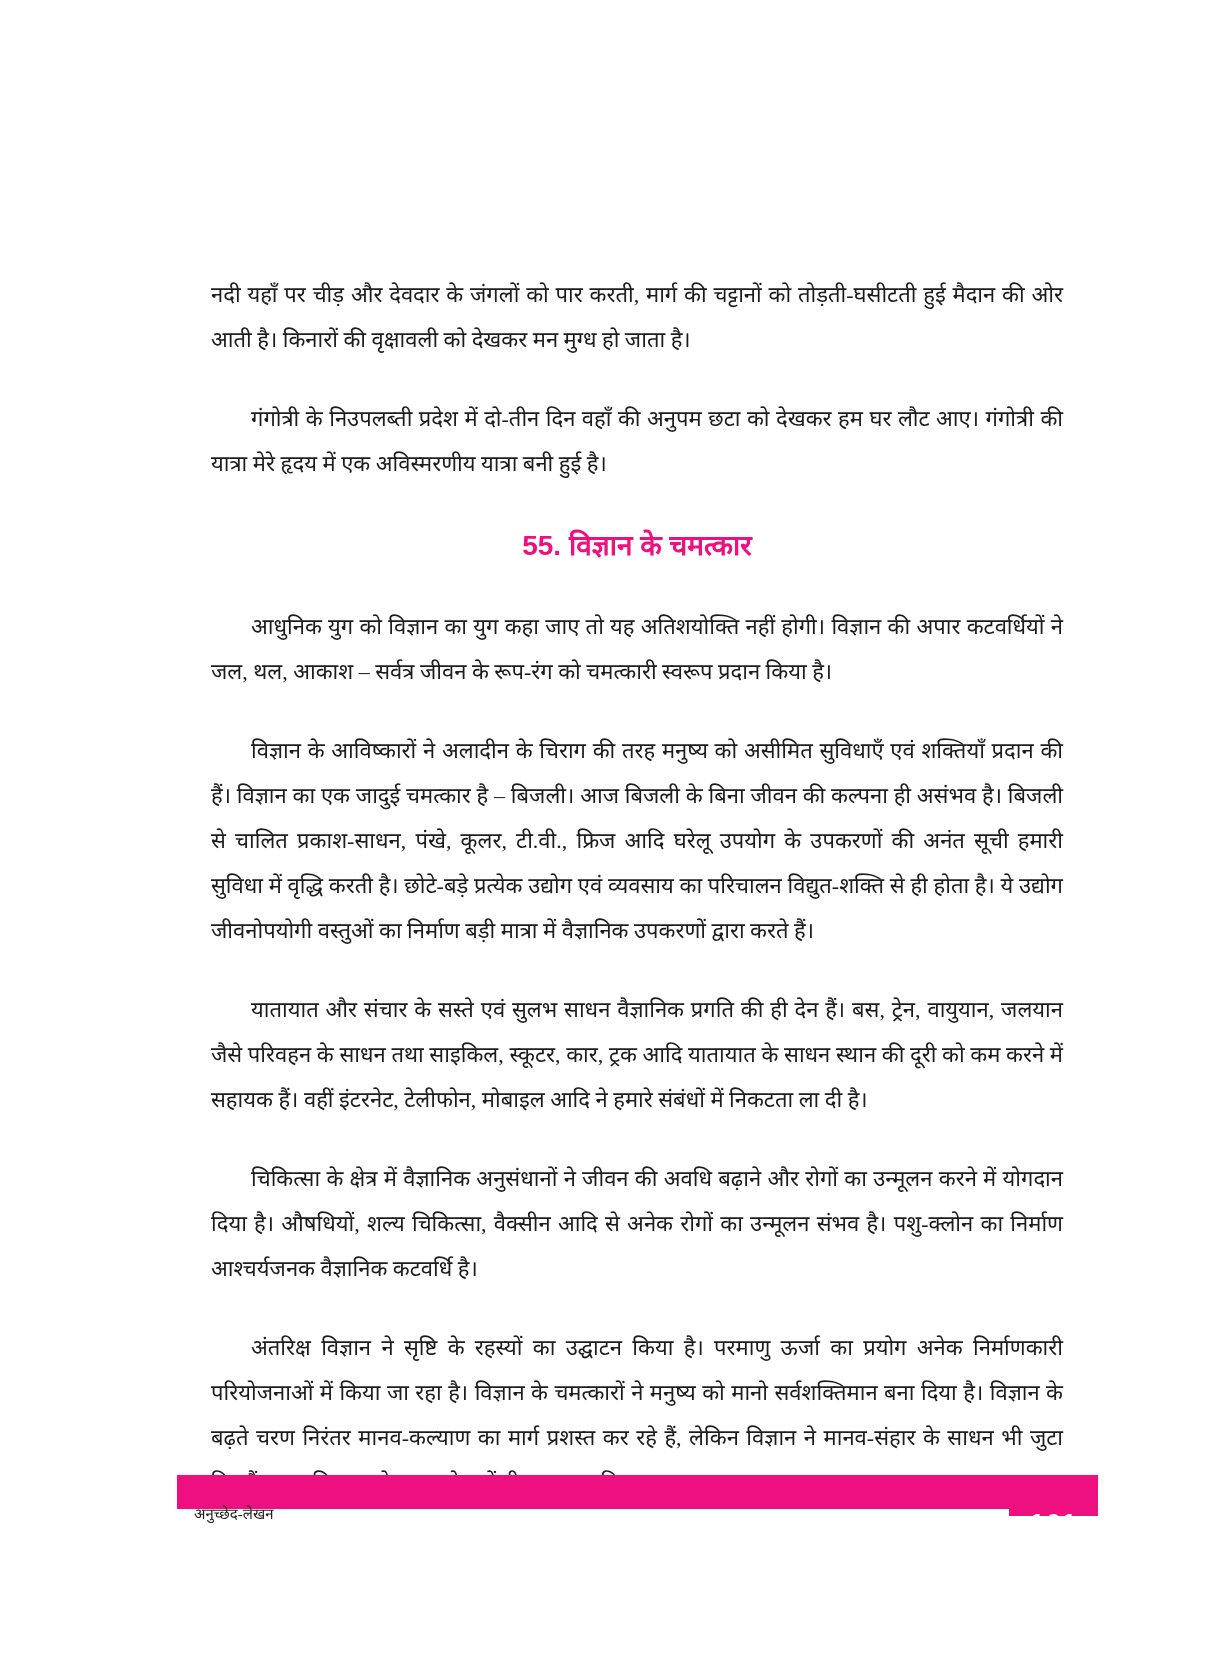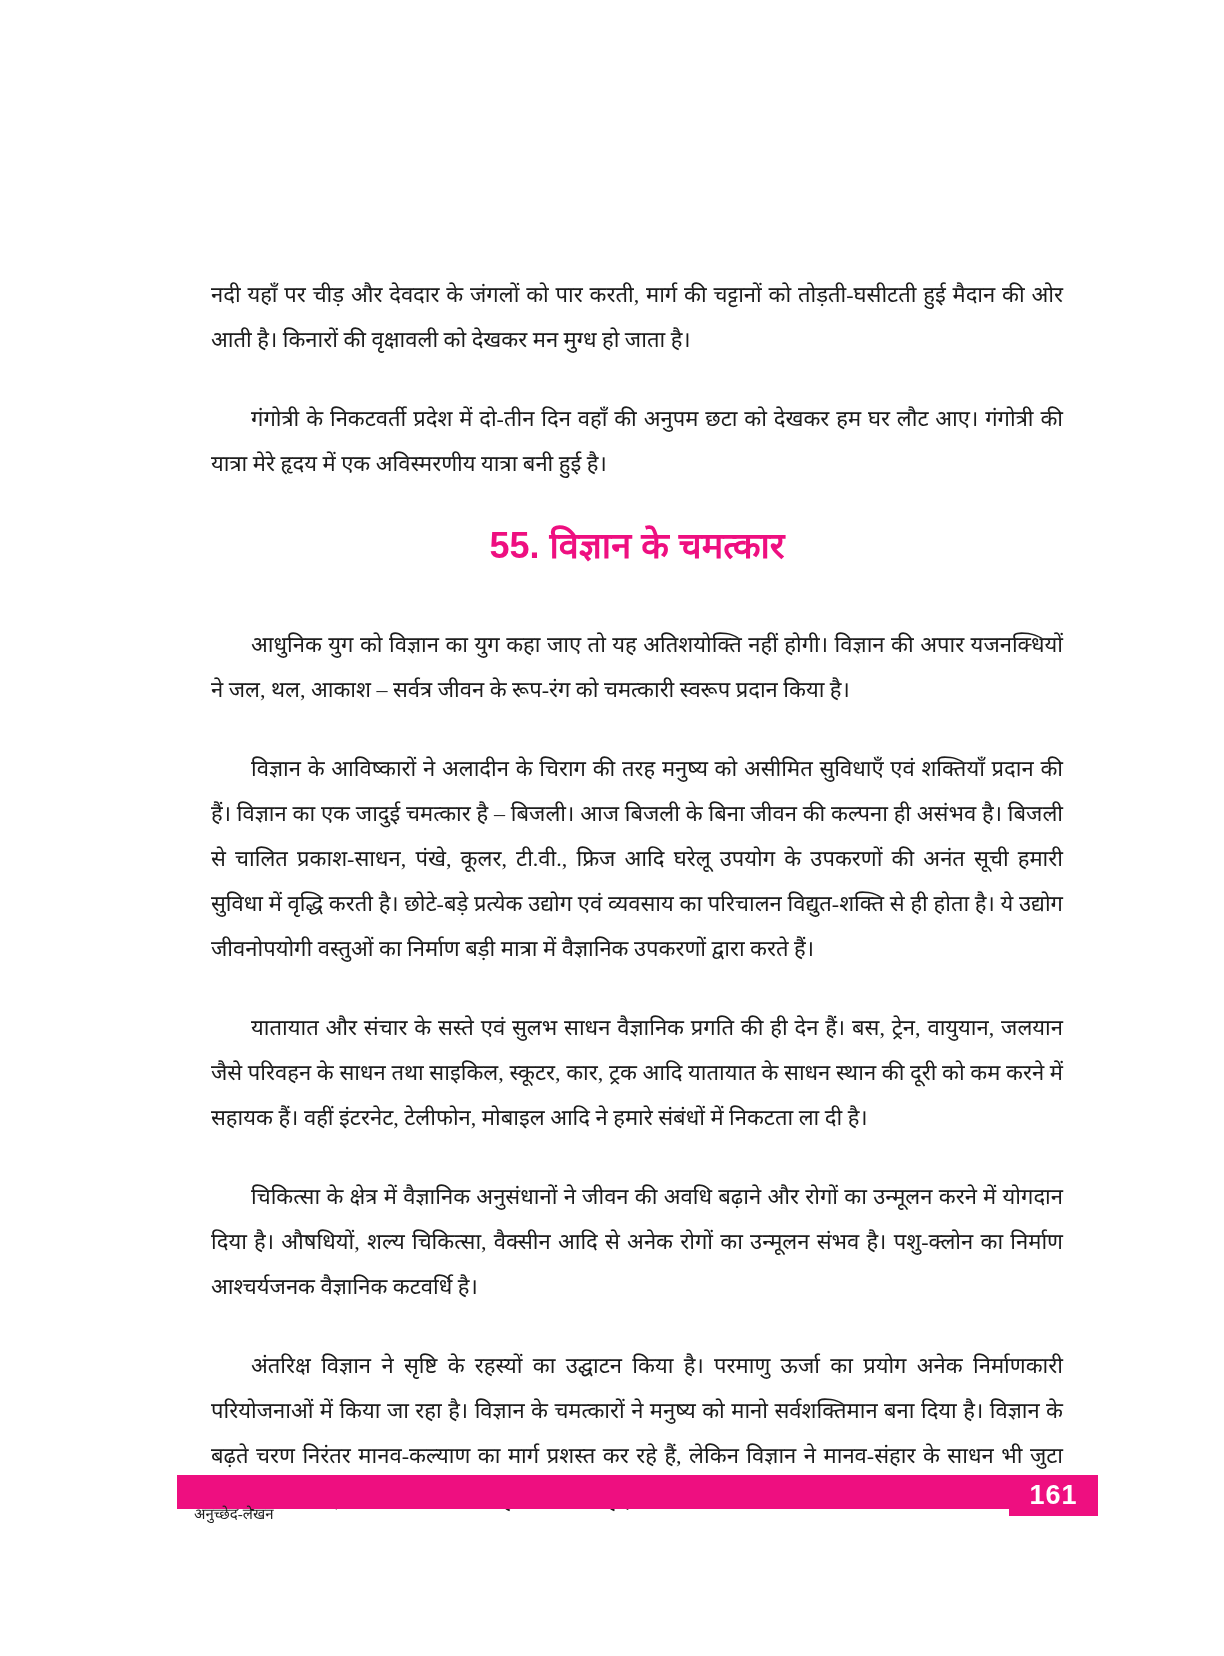--- a/index.html
+++ b/index.html
@@ -27,26 +27,26 @@
     width: 920px;
   }
   .body-para {
     font-size: 22px;
     line-height: 45px;
     text-align: justify;
     color: var(--text_black);
   }
   .body-para.indented { text-indent: 40px; }
   .section-heading {
-    font-size: 36px;
+    font-size: 28px;
     font-weight: bold;
     line-height: 45px;
     text-align: center;
     color: var(--accent_pink);
-    margin: 3px 0 20px 0;
+    margin: 3px 0 2px 0;
     font-family: "Liberation Sans", "DejaVu Sans", sans-serif;
   }
   .footer-rule {
     position: absolute;
     left: 143px;
     top: 1441px;
     width: 832px;
     height: 5px;
     background: var(--accent_pink);
   }
@@ -58,45 +58,44 @@
     color: var(--text_black);
   }
   .page-number-box {
     position: absolute;
     left: 975px;
     top: 1441px;
     width: 89px;
     height: 41px;
     background: var(--accent_pink);
     display: flex;
-    align-items: center;
     justify-content: center;
     font-weight: bold;
   }
   .page-number-box span {
     color: #ffffff;
     font-size: 27px;
     font-family: "Liberation Sans", "DejaVu Sans", sans-serif;
     letter-spacing: 1px;
   }
 </style>
 </head>
 <body>
 
 <div class="page">
 
   <main class="content">
 
     <p class="body-para">नदी यहाँ पर चीड़ और देवदार के जंगलों को पार करती, मार्ग की चट्टानों को तोड़ती-घसीटती हुई मैदान की ओर आती है। किनारों की वृक्षावली को देखकर मन मुग्ध हो जाता है।</p>
 
-    <p class="body-para indented">गंगोत्री के निकटवर्ती प्रदेश में दो-तीन दिन वहाँ की अनुपम छटा को देखकर हम घर लौट आए। गंगोत्री की यात्रा मेरे हृदय में एक अविस्मरणीय यात्रा बनी हुई है।</p>
+    <p class="body-para indented">गंगोत्री के निउपलब्ती प्रदेश में दो-तीन दिन वहाँ की अनुपम छटा को देखकर हम घर लौट आए। गंगोत्री की यात्रा मेरे हृदय में एक अविस्मरणीय यात्रा बनी हुई है।</p>
 
     <h2 class="section-heading">55. विज्ञान के चमत्कार</h2>
 
-    <p class="body-para indented">आधुनिक युग को विज्ञान का युग कहा जाए तो यह अतिशयोक्ति नहीं होगी। विज्ञान की अपार यजनक्धियों ने जल, थल, आकाश – सर्वत्र जीवन के रूप-रंग को चमत्कारी स्वरूप प्रदान किया है।</p>
+    <p class="body-para indented">आधुनिक युग को विज्ञान का युग कहा जाए तो यह अतिशयोक्ति नहीं होगी। विज्ञान की अपार कटवर्धियों ने जल, थल, आकाश – सर्वत्र जीवन के रूप-रंग को चमत्कारी स्वरूप प्रदान किया है।</p>
 
     <p class="body-para indented">विज्ञान के आविष्कारों ने अलादीन के चिराग की तरह मनुष्य को असीमित सुविधाएँ एवं शक्तियाँ प्रदान की हैं। विज्ञान का एक जादुई चमत्कार है – बिजली। आज बिजली के बिना जीवन की कल्पना ही असंभव है। बिजली से चालित प्रकाश-साधन, पंखे, कूलर, टी.वी., फ्रिज आदि घरेलू उपयोग के उपकरणों की अनंत सूची हमारी सुविधा में वृद्धि करती है। छोटे-बड़े प्रत्येक उद्योग एवं व्यवसाय का परिचालन विद्युत-शक्ति से ही होता है। ये उद्योग जीवनोपयोगी वस्तुओं का निर्माण बड़ी मात्रा में वैज्ञानिक उपकरणों द्वारा करते हैं।</p>
 
     <p class="body-para indented">यातायात और संचार के सस्ते एवं सुलभ साधन वैज्ञानिक प्रगति की ही देन हैं। बस, ट्रेन, वायुयान, जलयान जैसे परिवहन के साधन तथा साइकिल, स्कूटर, कार, ट्रक आदि यातायात के साधन स्थान की दूरी को कम करने में सहायक हैं। वहीं इंटरनेट, टेलीफोन, मोबाइल आदि ने हमारे संबंधों में निकटता ला दी है।</p>
 
 
     <p class="body-para indented">चिकित्सा के क्षेत्र में वैज्ञानिक अनुसंधानों ने जीवन की अवधि बढ़ाने और रोगों का उन्मूलन करने में योगदान दिया है। औषधियों, शल्य चिकित्सा, वैक्सीन आदि से अनेक रोगों का उन्मूलन संभव है। पशु-क्लोन का निर्माण आश्चर्यजनक वैज्ञानिक कटवर्धि है।</p>
 
     <p class="body-para indented">अंतरिक्ष विज्ञान ने सृष्टि के रहस्यों का उद्घाटन किया है। परमाणु ऊर्जा का प्रयोग अनेक निर्माणकारी परियोजनाओं में किया जा रहा है। विज्ञान के चमत्कारों ने मनुष्य को मानो सर्वशक्तिमान बना दिया है। विज्ञान के बढ़ते चरण निरंतर मानव-कल्याण का मार्ग प्रशस्त कर रहे हैं, लेकिन विज्ञान ने मानव-संहार के साधन भी जुटा दिए हैं। अत: विज्ञान को मानव सेवा में ही लगाना चाहिए।</p>
 

